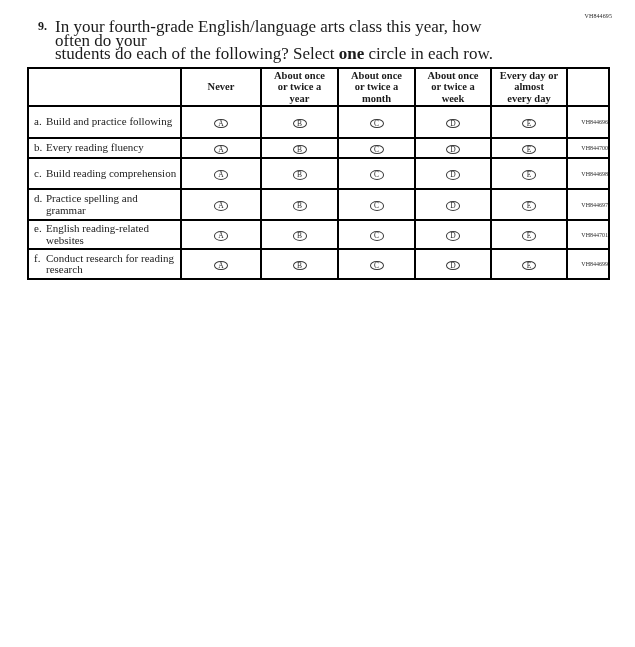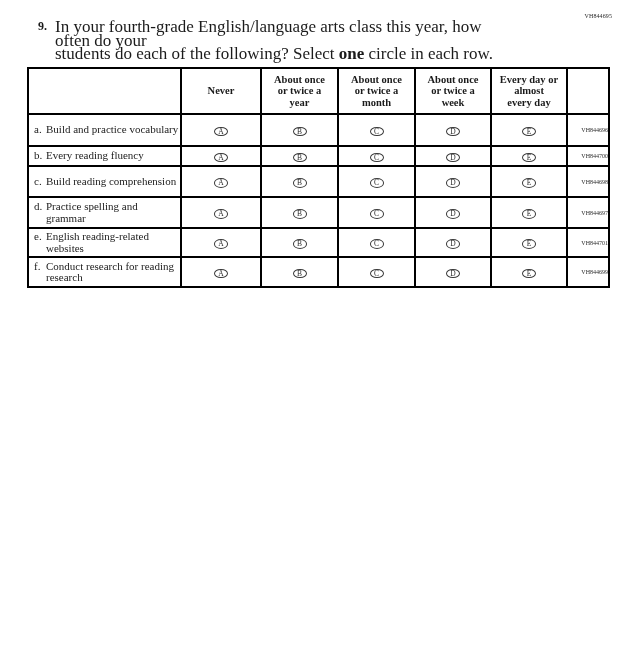--- a/index.html
+++ b/index.html
@@ -54,21 +54,21 @@
     padding: 0;
   }
   table.freq { border: 2px solid #000; }
   thead th {
     font-weight: bold;
     font-size: 10.5px;
     line-height: 11.5px;
     text-align: center;
     white-space: pre-line;
     border-bottom: 6px double #000;
-    height: 46px;
+    height: 38px;
     padding: 2px 1px;
   }
   tr.r-a td { height: 32px; }
   tr.r-b td { height: 20px; }
   tr.r-c td { height: 31px; }
   tr.r-d td { height: 31px; }
   tr.r-e td { height: 29px; }
   tr.r-f td { height: 30px; }
   td.label-cell { padding: 1px 2px 1px 0; }
   .label-wrap {
@@ -145,21 +145,21 @@
 almost
 every day</th>
       <th></th>
     </tr>
   </thead>
   <tbody>
     <tr class="r-a">
       <td class="label-cell">
         <div class="label-wrap">
           <span class="row-letter">a.</span>
-          <span class="row-label">Build and practice vocabulary</span>
+          <span class="row-label">Build and practice following</span>
         </div>
       </td>
       <td class="opt-cell"><span class="bubble">
             <span class="bubble-letter">A</span>
           </span></td>
       <td class="opt-cell"><span class="bubble">
             <span class="bubble-letter">B</span>
           </span></td>
       <td class="opt-cell"><span class="bubble">
             <span class="bubble-letter">C</span>

